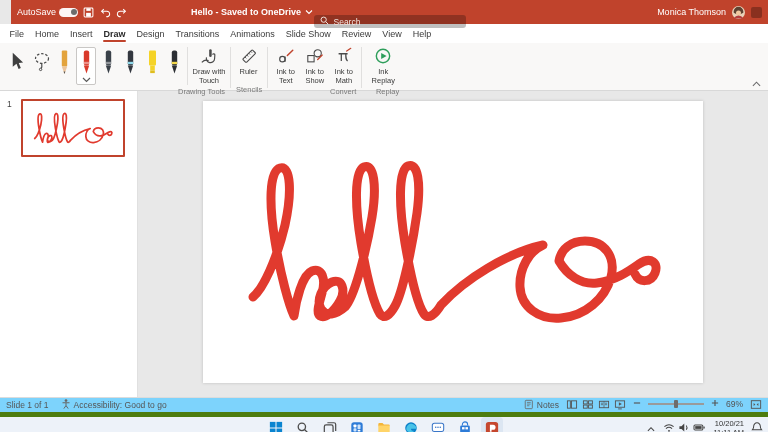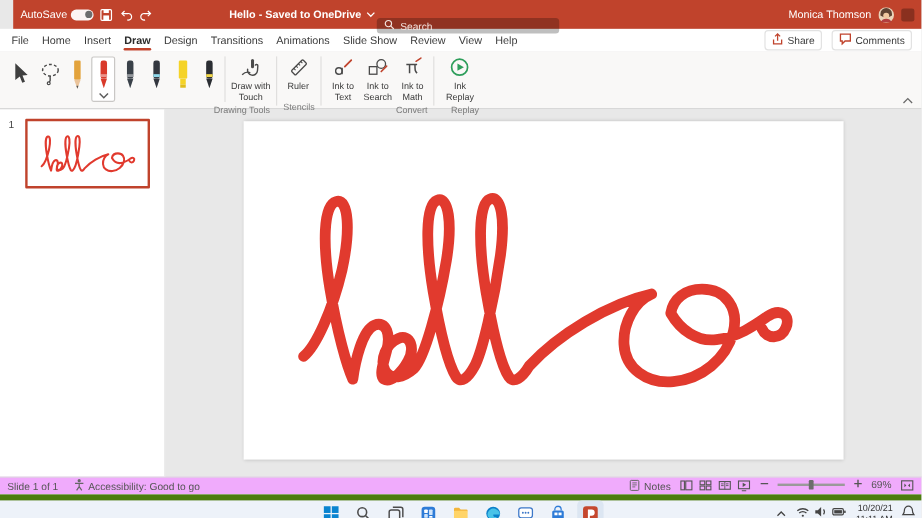--- a/index.html
+++ b/index.html
@@ -47,21 +47,21 @@
   .thumb-row { display:flex; gap:4px; padding-left:7px; }
   .snum { font-size:8.5px; color:#444; width:10px; }
   .thumb { width:104px; height:58px; background:#fff; border:2px solid var(--accent,#C0432C); border-radius:1px; }
   .thumb svg { display:block; width:100%; height:100%; }
   .editor { flex:1; display:flex; justify-content:center; align-items:flex-start; background:#E8E8E8; }
   .slide { width:500px; height:282px; margin-top:10px; background:#fff; box-shadow:0 0 3px rgba(0,0,0,.18); }
   .slide svg { display:block; width:100%; height:100%; }
   .ink-use { stroke:var(--ink,#E13A2E); }
 
   
-  .statusbar { height:15px; background:#f0abfc; border-top:1px solid #DCDCDC; display:flex; align-items:center; font-size:8.5px; color:#555; padding:0 6px; }
+  .statusbar { height:15px; background:#7dd3fc; border-top:1px solid #DCDCDC; display:flex; align-items:center; font-size:8.5px; color:#555; padding:0 6px; }
   .sb-left { display:flex; align-items:center; gap:12px; }
   .sb-item { display:flex; align-items:center; gap:3px; }
   .sb-right { margin-left:auto; display:flex; align-items:flex-start; gap:7px; }
   .viewbtns { display:flex; align-items:center; gap:4px; }
   .slider { position:relative; width:56px; height:10px; display:inline-block; }
   .slider .track { position:absolute; left:0; right:0; top:4.5px; height:1.5px; background:#9a9a9a; }
   .slider .sknob { position:absolute; left:26px; top:1px; width:4px; height:8px; background:#6d6d6d; border-radius:1px; }
 
   
   .taskbar { position:relative; height:26px; background:#EDF2F9; border-top:5px solid #4d7c0f; }
@@ -144,35 +144,20 @@
         <div class="rtab">Insert</div>
         <div class="rtab active">Draw</div>
         <div class="rtab">Design</div>
         <div class="rtab">Transitions</div>
         <div class="rtab">Animations</div>
         <div class="rtab">Slide Show</div>
         <div class="rtab">Review</div>
         <div class="rtab">View</div>
         <div class="rtab">Help</div>
       </div>
-    <div class="tabs-right">
-      <div class="pill">
-        <span><svg width="10" height="11" viewBox="0 0 11 12">
-              <path d="M5.5,7.5 V1.5 M3.2,3.6 L5.5,1.3 L7.8,3.6" fill="none" stroke-width="1.2" style="stroke:var(--accent,#C0432C)"></path>
-              <path d="M1.8,6.5 v4 h7.4 v-4" fill="none" stroke-width="1.2" style="stroke:var(--accent,#C0432C)"></path>
-            </svg></span>
-        <span>Share</span>
-      </div>
-      <div class="pill">
-        <span><svg width="11" height="11" viewBox="0 0 12 12">
-              <path d="M1.5,1.5 h9 v6.3 h-4.8 l-2.6,2.6 v-2.6 h-1.6 z" fill="none" stroke-width="1.2" style="stroke:var(--accent,#C0432C)"></path>
-            </svg></span>
-        <span>Comments</span>
-      </div>
-    </div>
   </div>
 
   <div class="ribbon">
     <div class="rgroup">
       <div class="rcontent">
         <div class="tool">
             <svg width="15" height="22" viewBox="0 0 16 22">
               <path d="M4,1 L4,16 L8,12.8 L10.2,18.5 L12.6,17.5 L10.4,12 L15,11.6 Z" fill="#3f3f3f"></path>
             </svg>
           </div>
@@ -271,21 +256,21 @@
                 <path d="M11.5,9.5 L17.5,3.5" stroke="#C0432C" stroke-width="1.6" stroke-linecap="round"></path>
               </svg></span>
           <span class="blabel">Ink to Text</span>
         </div>
         <div class="bigbtn narrow">
           <span><svg width="18" height="18" viewBox="0 0 20 20">
                 <rect x="2" y="9.5" width="7" height="7" fill="none" stroke="#4a4a4a" stroke-width="1.2"></rect>
                 <circle cx="13" cy="7" r="4" fill="none" stroke="#4a4a4a" stroke-width="1.2"></circle>
                 <path d="M13,14 L18,9" stroke="#C0432C" stroke-width="1.5" stroke-linecap="round"></path>
               </svg></span>
-          <span class="blabel">Ink to Search</span>
+          <span class="blabel">Ink to Show</span>
         </div>
         <div class="bigbtn narrow">
           <span><svg width="18" height="18" viewBox="0 0 20 20">
                 <path d="M4,7.5 h10 M7,7.5 v8 M12,7.5 c0,5 0,6.5 2,8" fill="none" stroke="#4a4a4a" stroke-width="1.4"></path>
                 <path d="M13,4.5 L17.5,1.5" stroke="#C0432C" stroke-width="1.4" stroke-linecap="round"></path>
               </svg></span>
           <span class="blabel">Ink to Math</span>
         </div>
       </div>
       <div class="glabel">Convert</div>

